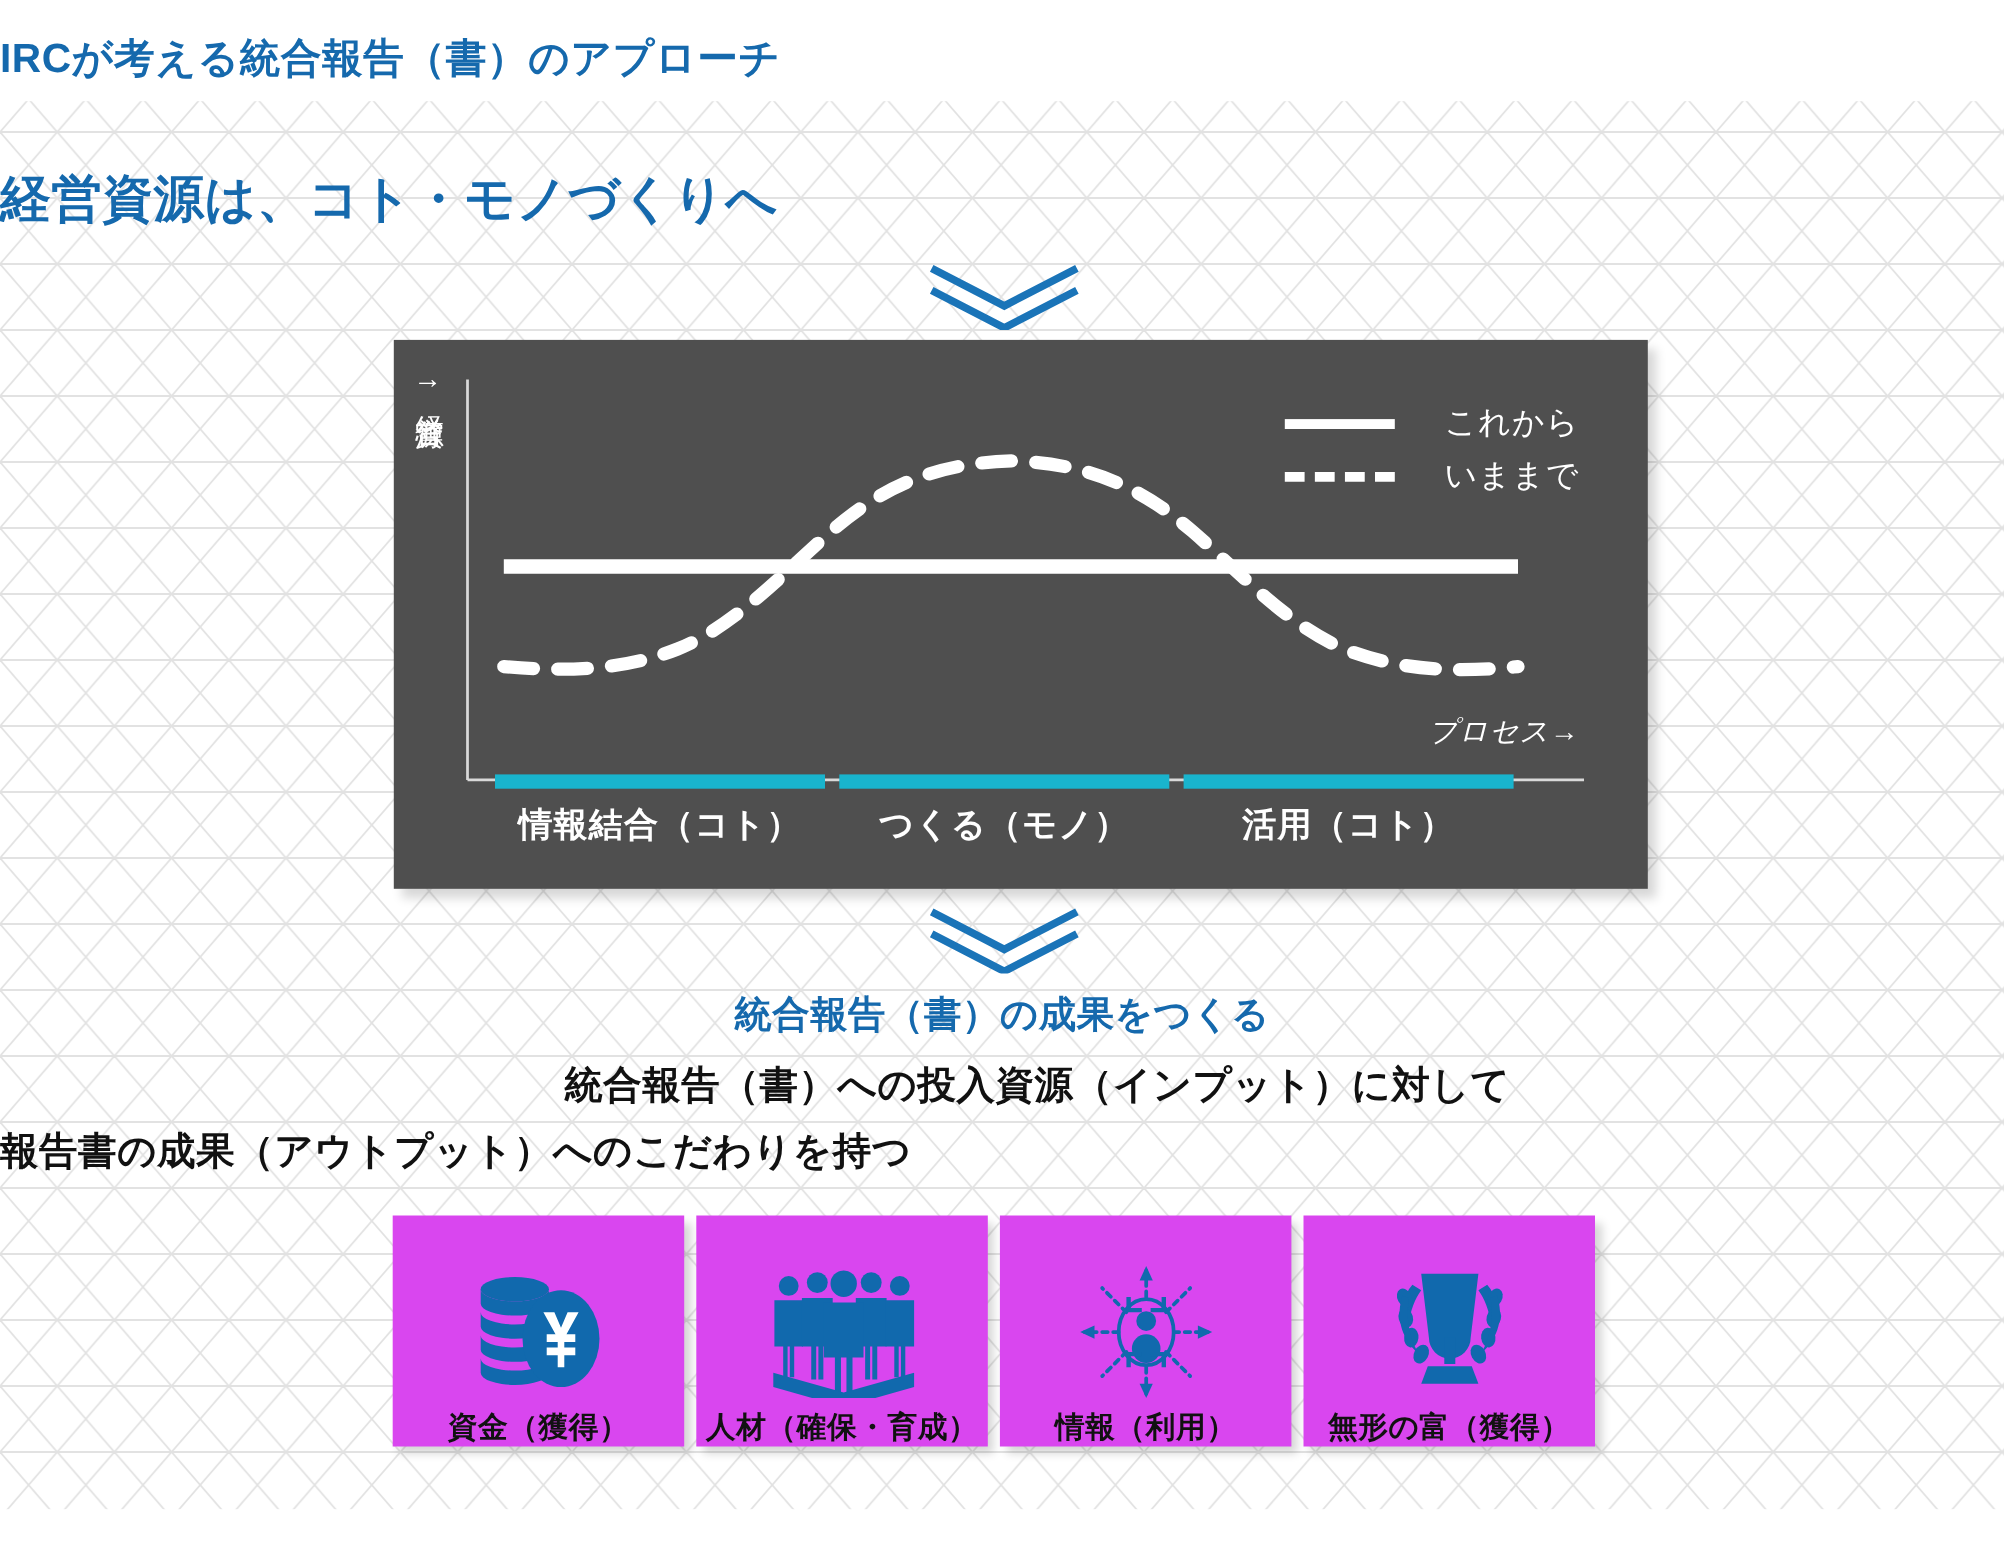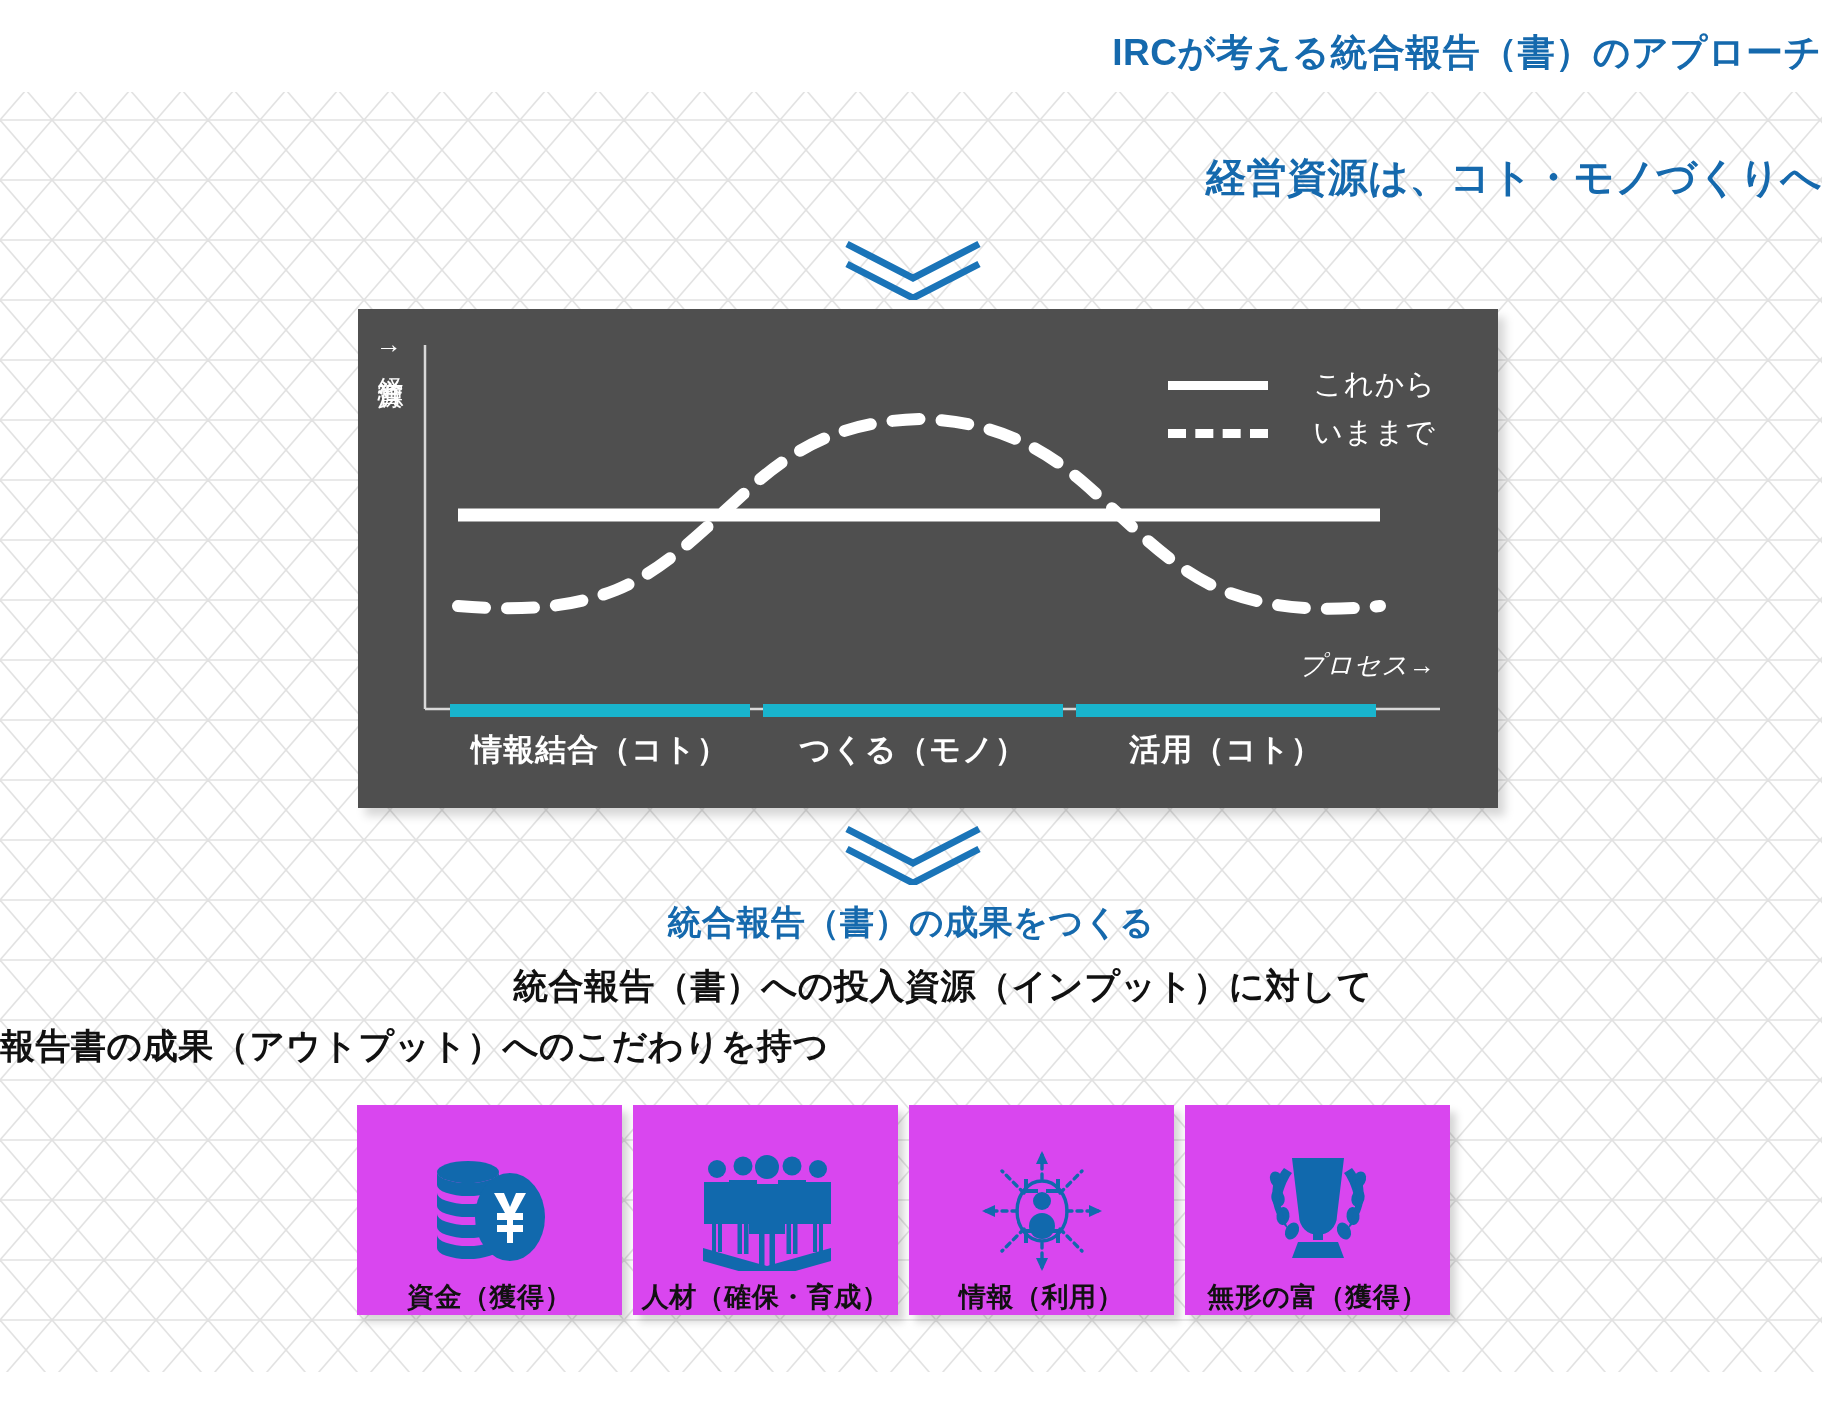--- a/index.html
+++ b/index.html
@@ -13,29 +13,29 @@
   
   #bg-pattern{
     position:absolute;left:0;top:0;width:1822px;height:1404px;
     z-index:0;
   }
   
   #stage{position:absolute;left:0;top:0;width:1822px;height:1404px;z-index:2;}
 
   .page-title{
     position:absolute;left:0;top:28px;width:1822px;
-    text-align:right;
+    text-align:left;
     color:#1569ad;
     font-size:37px;font-weight:bold;letter-spacing:0.5px;
   }
 
   .blue-lead{
     position:absolute;left:0;top:150px;width:1822px;
-    text-align:right;color:#1569ad;
-    font-size:40px;font-weight:bold;letter-spacing:0.5px;
+    text-align:left;color:#1569ad;
+    font-size:46px;font-weight:bold;letter-spacing:0.5px;
   }
 
   .chev{position:absolute;}
 
   
   .chart-panel{
     position:absolute;left:358px;top:309px;width:1140px;height:499px;
     background:#4f4f4f;
     box-shadow:7px 8px 9px rgba(0,0,0,0.16);
   }

